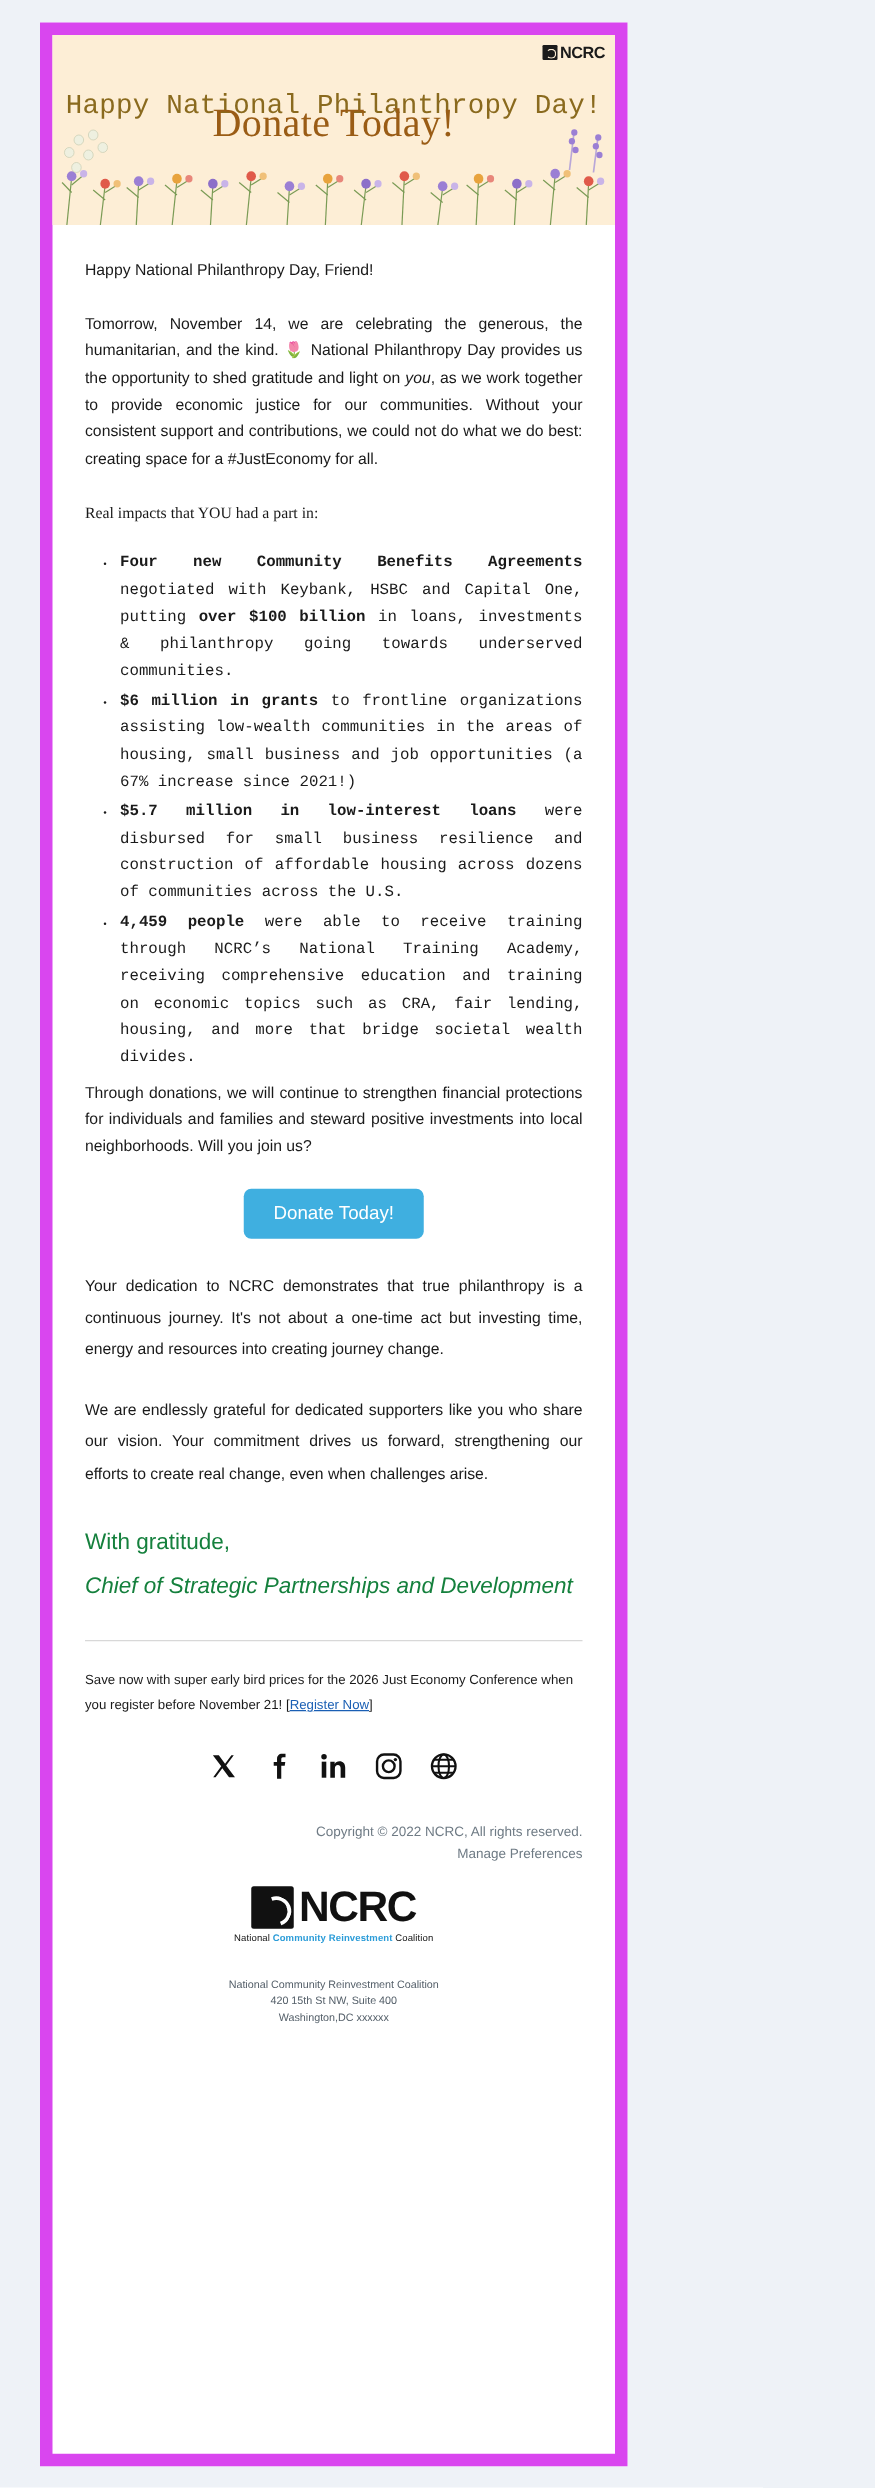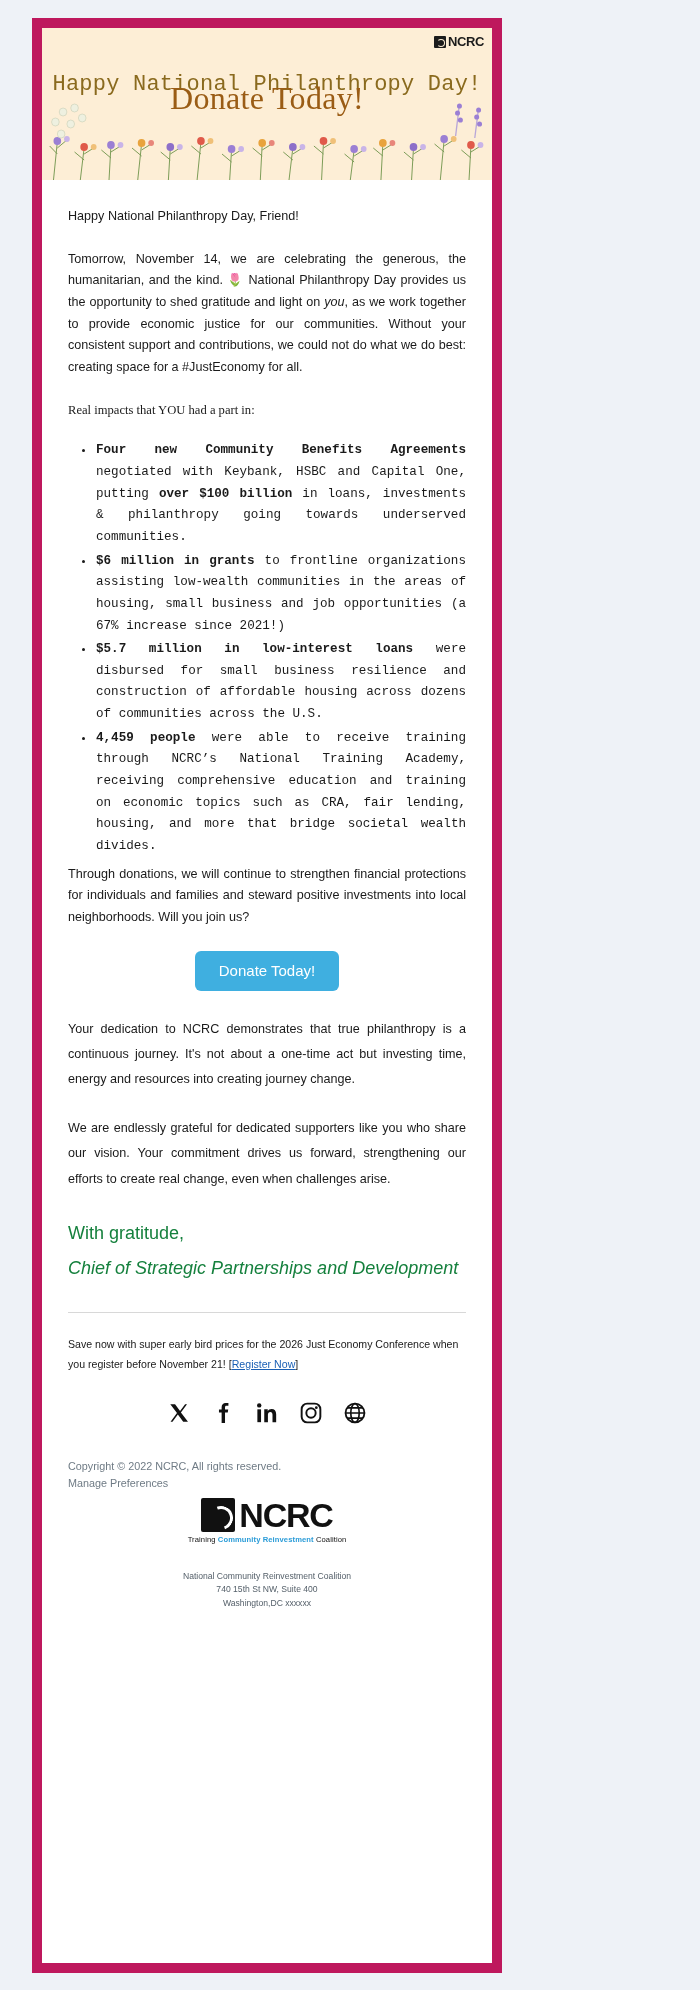--- a/index.html
+++ b/index.html
@@ -11,21 +11,21 @@
     font-family: "Liberation Sans", sans-serif;
     overflow: hidden;
   }
 
   .email-frame {
     position: absolute;
     left: 32px;
     top: 18px;
     width: 470px;
     height: 1955px;
-    border: 10px solid #be185d;
+    border: 10px solid #d946ef;
     background: #ffffff;
   }
 
   
   .banner {
     position: relative;
     height: 152px;
     background: #fdeed6;
     overflow: hidden;
   }
@@ -165,25 +165,25 @@
     display: flex;
     justify-content: center;
     gap: 22px;
     align-items: center;
     margin: 10px 0 34px 0;
   }
   .social span { display: inline-flex; cursor: pointer; }
 
   
   .copyright {
-    text-align: left;
+    text-align: right;
     font-size: 10.8px;
     line-height: 1.55;
     color: #6f7b85;
-    margin-bottom: 6px;
+    margin-bottom: 17px;
   }
   .copyright .pref { display: block; }
 
   .footer-logo {
     display: flex;
     flex-direction: column;
     align-items: center;
     margin-bottom: 26px;
   }
   .footer-logo .logo-row {
@@ -423,23 +423,23 @@
     <div class="copyright">
       <span>Copyright © 2022 NCRC, All rights reserved.</span>
       <span class="pref">Manage Preferences</span>
     </div>
 
     <div class="footer-logo">
       <div class="logo-row">
         <span class="fl-mark"></span>
         <span class="fl-word">NCRC</span>
       </div>
-      <div class="fl-tag"><span>Training </span><span class="hl">Community Reinvestment</span><span> Coalition</span></div>
+      <div class="fl-tag"><span>National </span><span class="hl">Community Reinvestment</span><span> Coalition</span></div>
     </div>
 
     <div class="address">
       <div>National Community Reinvestment Coalition</div>
-      <div>740 15th St NW, Suite 400</div>
+      <div>420 15th St NW, Suite 400</div>
       <div>Washington,DC xxxxxx</div>
     </div>
 
   </div>
 </div>
 
 </body></html>

